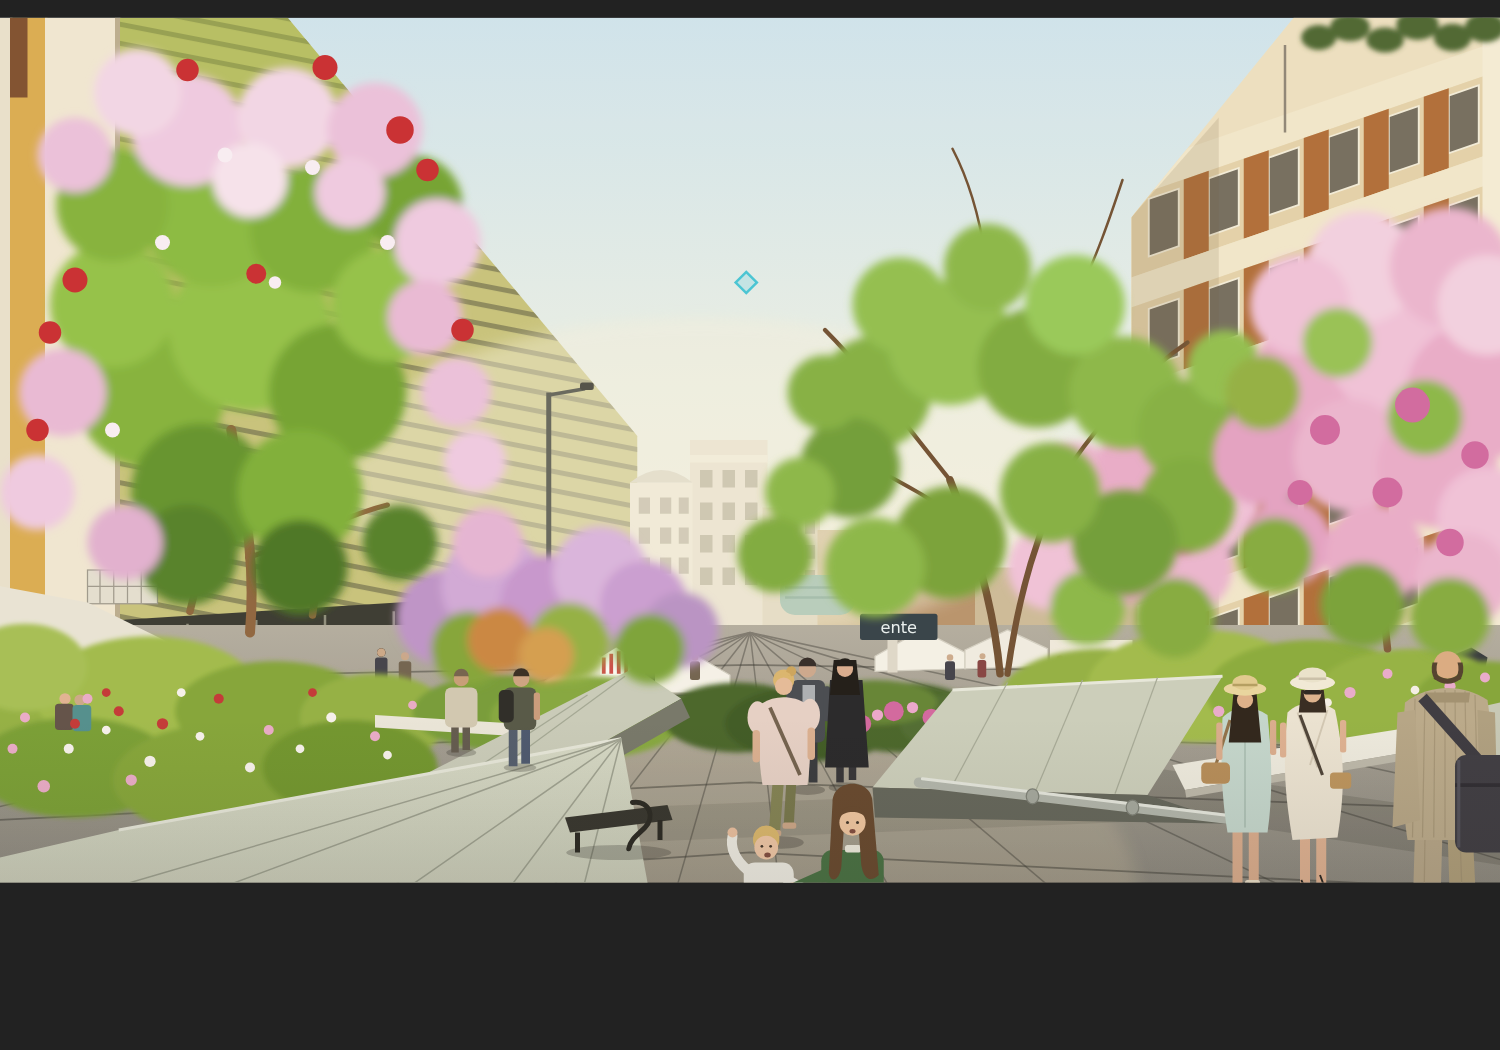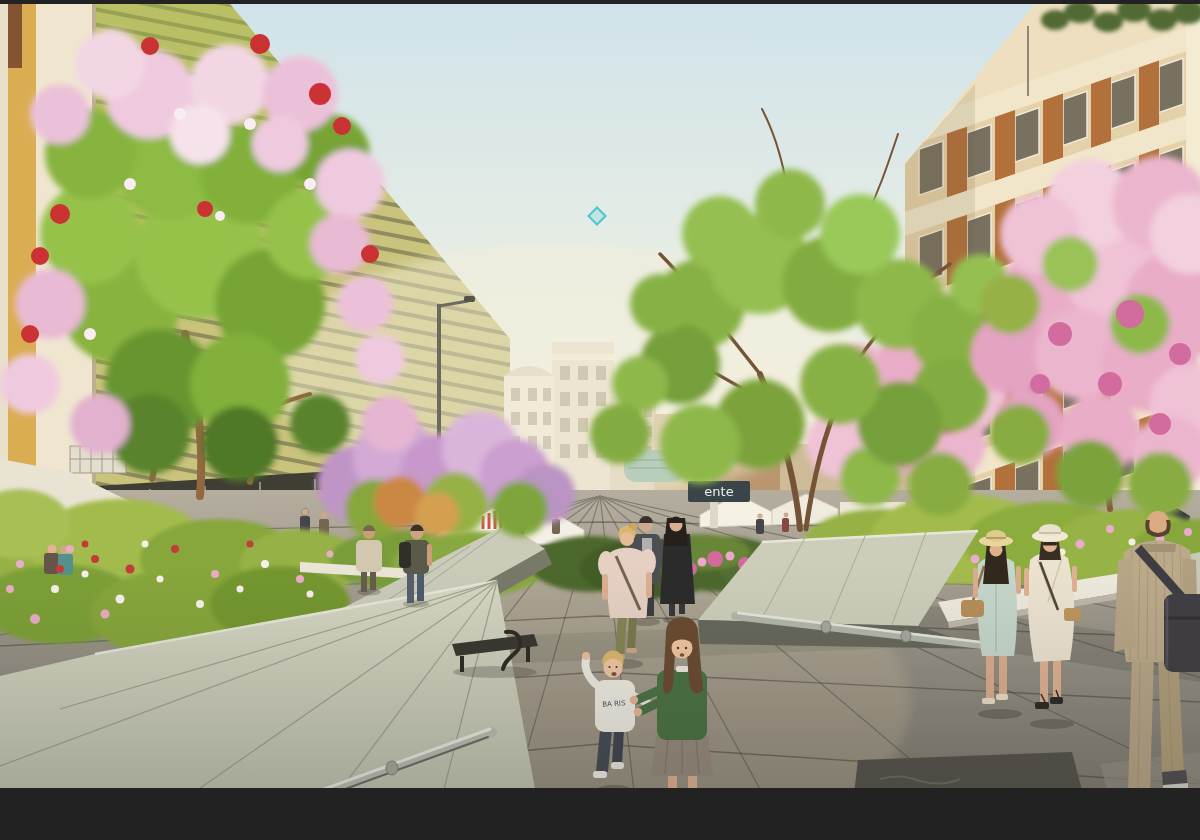--- a/index.html
+++ b/index.html
@@ -1,16 +1,16 @@
 <!DOCTYPE html>
 <html><head>
 <meta charset="utf-8">
 <style>
   html,body{margin:0;padding:0;background:#222;}
-  #stage{width:1200px;height:784px;position:relative;overflow:hidden;margin:4px auto;
+  #stage{width:1200px;height:692px;position:relative;overflow:hidden;margin:14px auto;
          font-family:"DejaVu Sans", sans-serif;}
   svg{display:block}
   text{font-family:"DejaVu Sans", sans-serif;}
 </style>
 </head>
 <body>
 
 <div id="stage">
 <svg width="1200" height="840" viewBox="0 0 1200 840">
   <defs>

